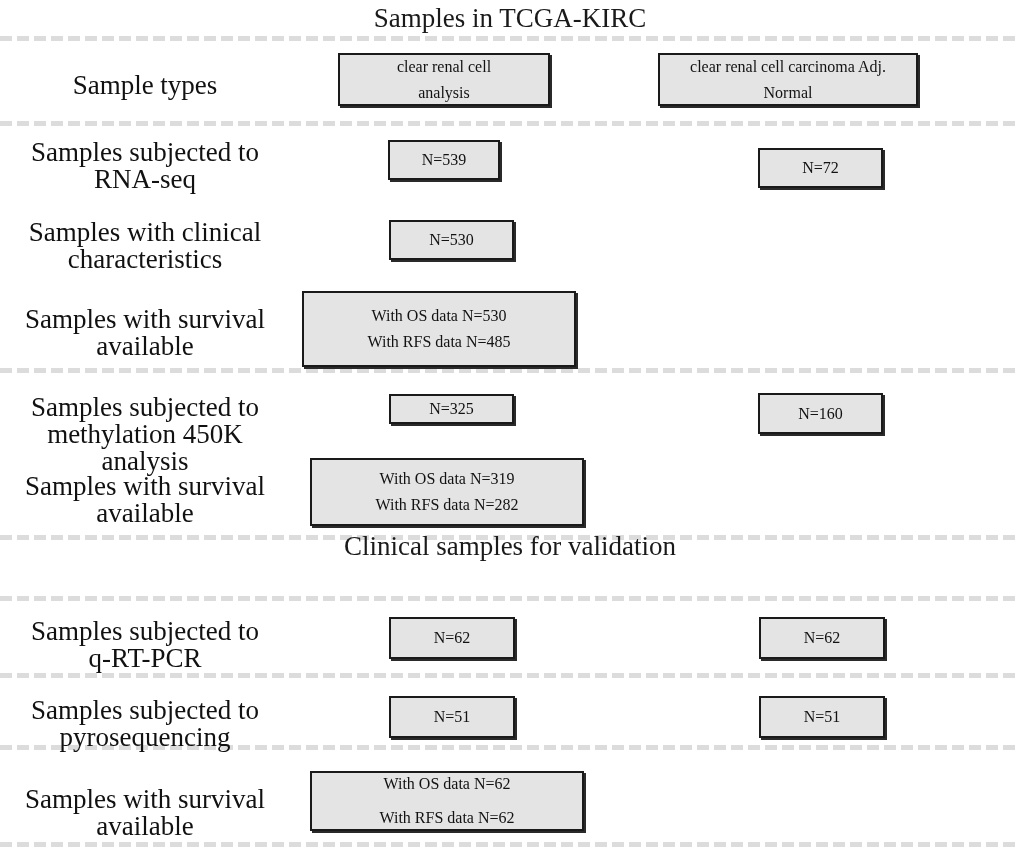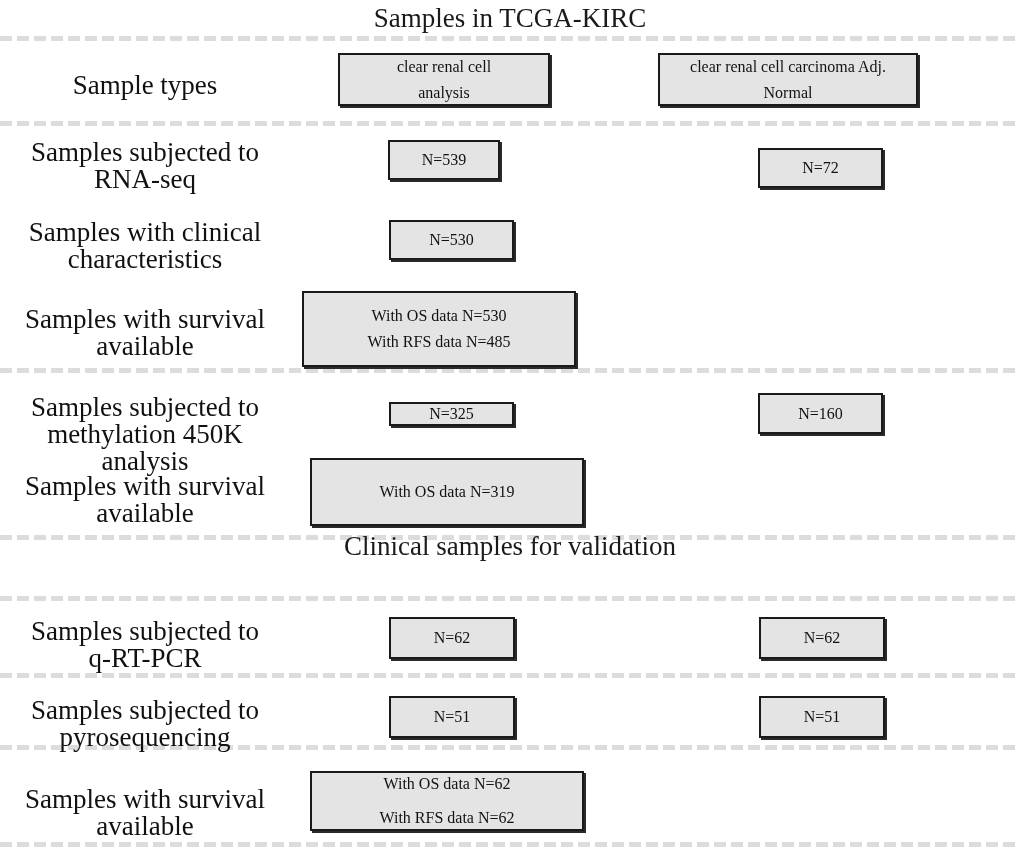--- a/index.html
+++ b/index.html
@@ -112,31 +112,32 @@
 
   <div class="row-label" style="left:20px; top:306px; width:250px; white-space:pre-line;">Samples with survival
 available</div>
   <div class="node-box" style="left:302px; top:291px; width:274px; height:76px;">
     <span class="line">With OS data N=530</span>
     <span class="line">With RFS data N=485</span>
   </div>
 
   <div class="row-label" style="left:12px; top:394px; width:266px; white-space:pre-line;">Samples subjected to
 methylation 450K analysis</div>
-  <div class="node-box" style="left:389px; top:394px; width:125px; height:24px;margin-top:8px;">
+  <div class="node-box" style="left:389px; top:394px; width:125px; height:30px;">
     <span class="line">N=325</span>
   </div>
   <div class="node-box" style="left:758px; top:393px; width:125px; height:41px;">
     <span class="line">N=160</span>
   </div>
 
   <div class="row-label" style="left:20px; top:473px; width:250px; white-space:pre-line;">Samples with survival
 available</div>
   <div class="node-box" style="left:310px; top:458px; width:274px; height:68px;">
     <span class="line">With OS data N=319</span>
+    <span class="line">With RFS data N=282</span>
   </div>
 
   <div class="section-title" style="top:530px;">Clinical samples for validation</div>
 
   <div class="row-label" style="left:20px; top:618px; width:250px; white-space:pre-line;">Samples subjected to
 q-RT-PCR</div>
   <div class="node-box" style="left:389px; top:617px; width:126px; height:42px;">
     <span class="line">N=62</span>
   </div>
   <div class="node-box" style="left:759px; top:617px; width:126px; height:42px;">

